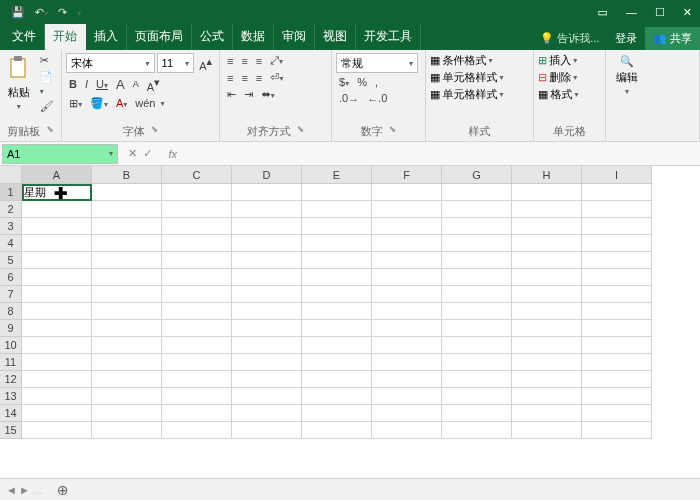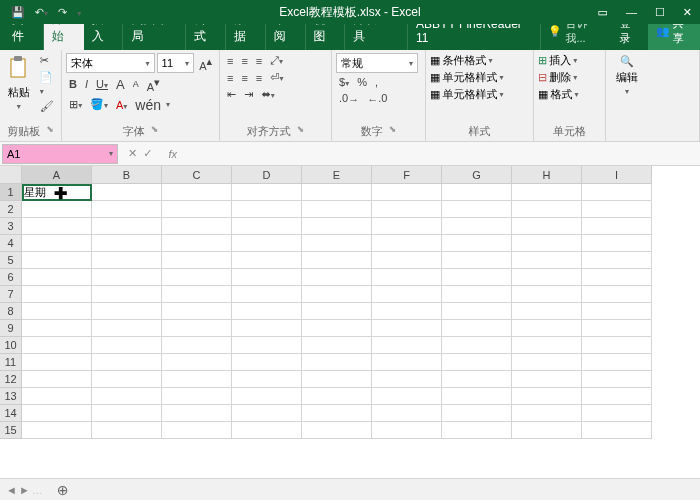--- a/index.html
+++ b/index.html
@@ -24,21 +24,21 @@
 .dlg{font-size:9px;color:#999}
 .big-btn{display:flex;flex-direction:column;align-items:center;gap:2px;padding:2px;width:34px}
 .ico{display:inline-flex;align-items:center;justify-content:center}
 .vstack{display:flex;flex-direction:column;gap:2px}
 .hstack{display:flex;align-items:center;gap:2px}
 .dd{font-size:8px;color:#666}
 .font-combo{border:1px solid #c0c0c0;background:#fff;height:20px;display:flex;align-items:center;padding:0 4px;gap:4px}
 .fc-wide{width:90px}.fc-narrow{width:38px}
 .btn{padding:1px 3px;color:#444}
 .namebox-bar{height:24px;background:#f7f7f7;border-bottom:1px solid #d4d4d4;display:flex;align-items:center}
-.namebox{width:116px;height:20px;border:1px solid #c0c0c0;background:#f9a8d4;margin-left:2px;padding:0 4px;display:flex;align-items:center;position:relative}
+.namebox{width:116px;height:20px;border:1px solid #c0c0c0;background:#86efac;margin-left:2px;padding:0 4px;display:flex;align-items:center;position:relative}
 .namebox .dd{position:absolute;right:4px}
 .fx-btns{display:flex;gap:6px;padding:0 10px;color:#888}
 .fx-lbl{font-style:italic;color:#888;padding:0 6px}
 .formula{flex:1;padding:0 6px}
 .grid-wrap{flex:1;overflow:hidden;position:relative;background:#fff}
 .corner{position:absolute;top:0;left:0;width:22px;height:18px;background:#e6e6e6;border-right:1px solid #ccc;border-bottom:1px solid #ccc}
 .colhdr{position:absolute;top:0;height:18px;background:#e6e6e6;border-right:1px solid #ccc;border-bottom:1px solid #ccc;text-align:center;line-height:18px;color:#444}
 .colhdr.sel{background:#d3d3d3}
 .rowhdr{position:absolute;left:0;width:22px;background:#e6e6e6;border-right:1px solid #ccc;border-bottom:1px solid #ccc;text-align:center;color:#444}
 .rowhdr.sel{background:#d3d3d3}
@@ -55,40 +55,38 @@
 </head>
 <body>
 
 <div class="titlebar">
   <div class="qat">
     <span class="qat-btn">💾</span>
     <span class="qat-btn">↶<span class="dd">▾</span></span>
     <span class="qat-btn">↷</span>
     <span class="qat-btn"><span class="dd">▾</span></span>
   </div>
-  <div class="titlebar-center">Excel教程模板.xlsx - Excel</div>
   <div class="titlebar-right">
     <span class="win-btn">▭</span>
     <span class="win-btn">—</span>
     <span class="win-btn">☐</span>
     <span class="win-btn">✕</span>
   </div>
 </div>
 
 <div class="tabs">
   <div class="tab">文件</div>
   <div class="tab active">开始</div>
   <div class="tab">插入</div>
   <div class="tab">页面布局</div>
   <div class="tab">公式</div>
   <div class="tab">数据</div>
   <div class="tab">审阅</div>
   <div class="tab">视图</div>
   <div class="tab">开发工具</div>
-  <div class="tab">ABBYY FineReader 11</div>
   <div class="tab-right">
     <div class="tell">
         <span>💡</span>
         <span>告诉我...</span>
       </div>
     <div class="login">登录</div>
     <div class="share">
         <span>👥</span>
         <span>共享</span>
       </div>
@@ -139,21 +137,21 @@
         <span class="btn" style="font-style:italic">I</span>
         <span class="btn" style="text-decoration:underline"><span>U</span><span class="dd">▾</span></span>
         <span class="btn" style="font-size:13px">A</span>
         <span class="btn" style="font-size:9px">A</span>
         <span class="btn">A<sup>▾</sup></span>
       </div>
       <div class="hstack">
         <span class="btn">⊞<span class="dd">▾</span></span>
         <span class="btn">🪣<span class="dd">▾</span></span>
         <span class="btn" style="color:#c00">A<span class="dd">▾</span></span>
-        <span class="btn" style="font-size:14px">wén</span>
+        <span class="btn" style="font-size:11px">wén</span>
             <span class="dd">▾</span>
       </div>
     </div>
       </div>
     <div class="group-label">
         <span>字体</span>
         <span class="dlg">⬊</span>
       </div>
   </div>
 

